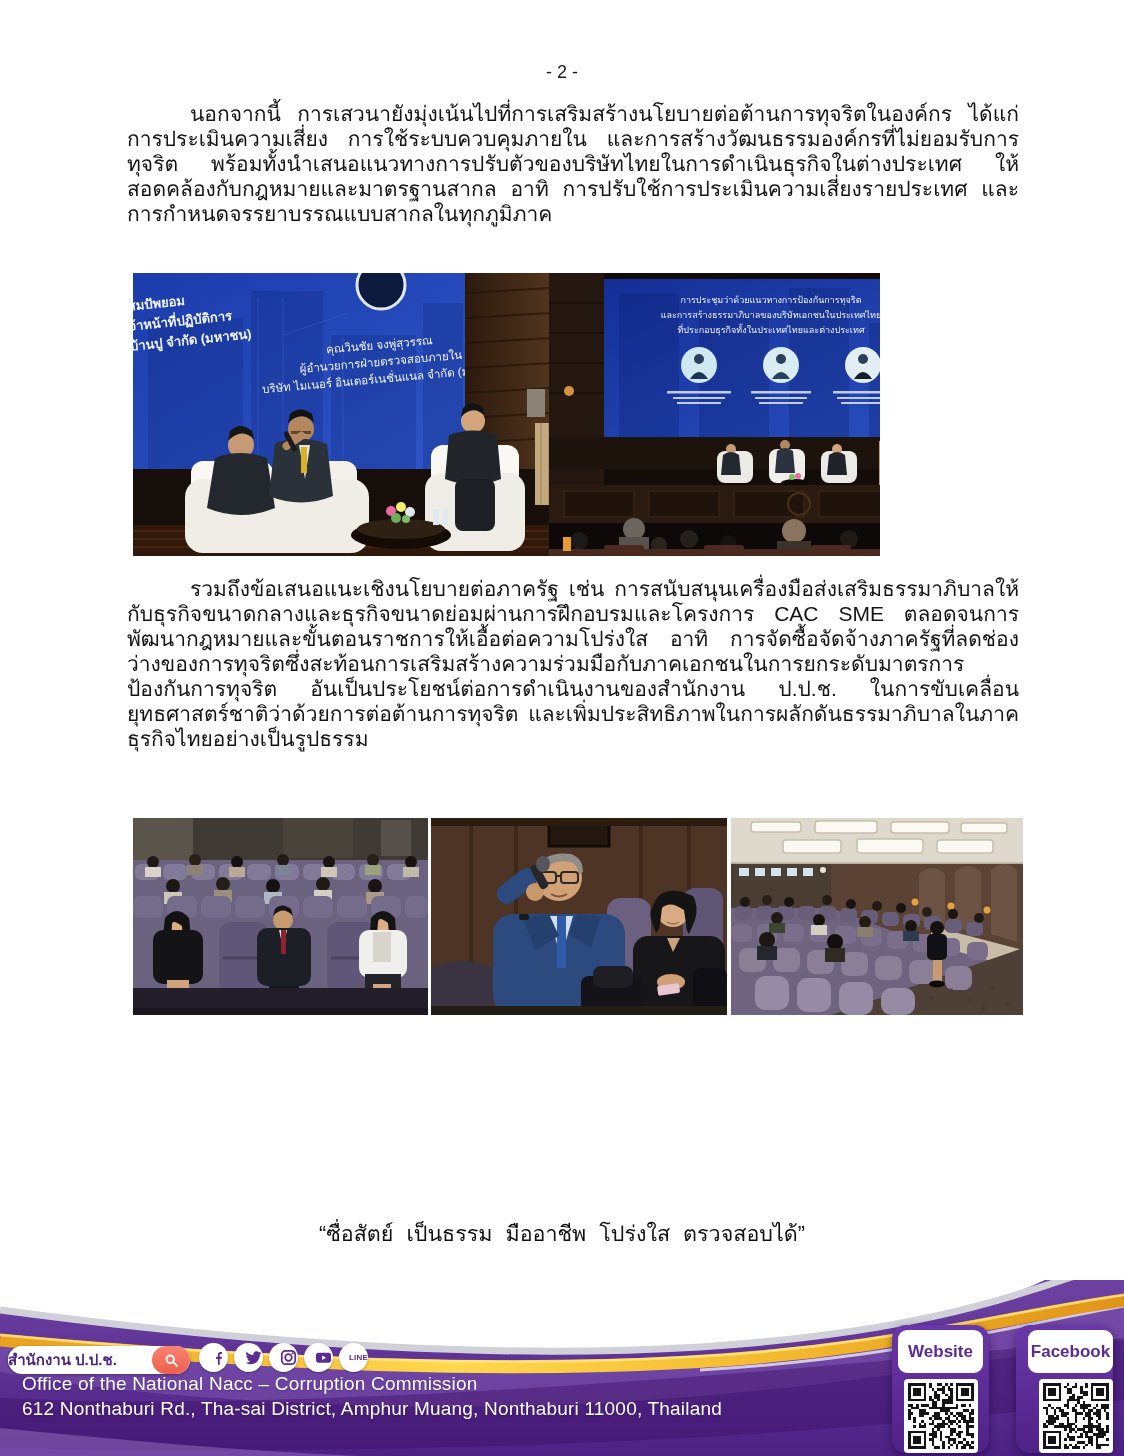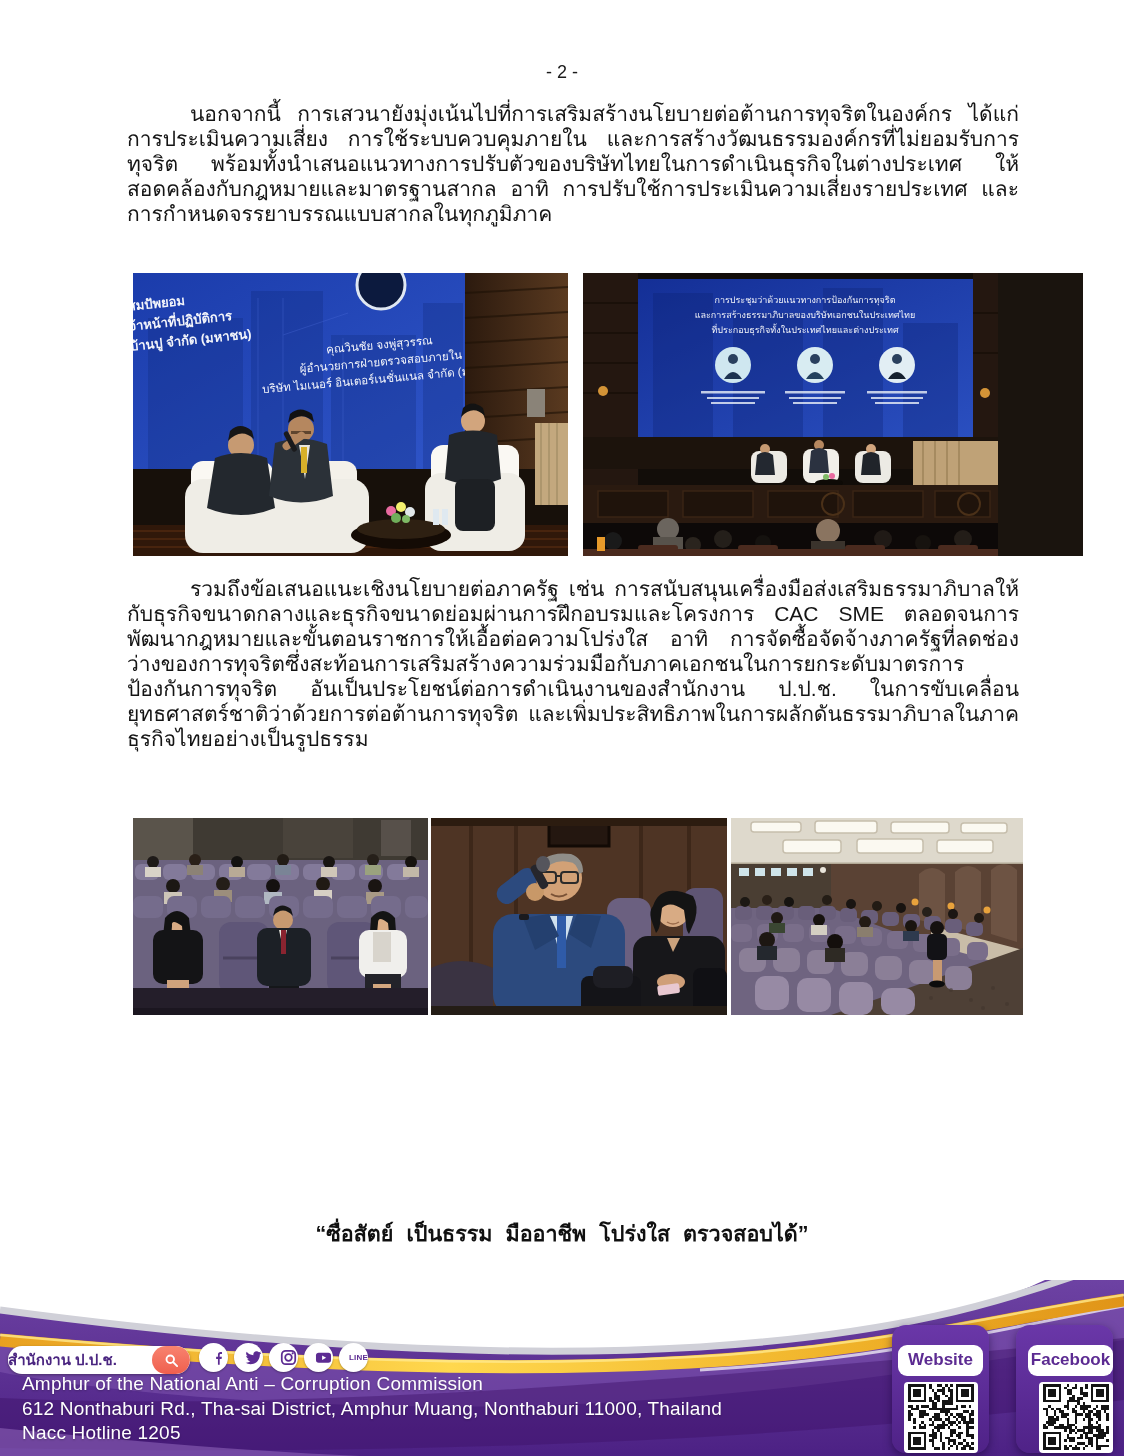--- a/index.html
+++ b/index.html
@@ -5,25 +5,25 @@
   html,body{margin:0;padding:0;background:#888;}
   .page{position:relative;width:1124px;height:1456px;background:#ffffff;margin:0 auto;overflow:hidden;
         font-family:"Liberation Sans",sans-serif;color:#111;}
   .page-number{position:absolute;top:62px;left:0;width:100%;text-align:center;
         font-size:18px;color:#1a1a1a;}
   .body-para{position:absolute;left:127px;width:892px;font-size:21px;line-height:25px;
         text-align:justify;text-indent:63px;color:#141414;}
   #para1{top:101px;}
   #para2{top:576px;}
   .quote-line{position:absolute;top:1216px;left:0;width:100%;text-align:center;
-        font-weight:bold;font-size:21.5px;word-spacing:7px;color:#101010;}
+        font-weight:normal;font-size:21.5px;word-spacing:7px;color:#101010;}
   .photo{position:absolute;overflow:hidden;background:#1a140e;}
   .photo svg{display:block;}
   #photo1{left:133px;top:273px;width:435px;height:283px;}
-  #photo2{left:583px;top:273px;width:500px;height:283px;}
+  #photo2{left:549px;top:273px;width:331px;height:283px;}
   #photo3{left:133px;top:818px;width:295px;height:197px;}
   #photo4{left:431px;top:818px;width:296px;height:197px;}
   #photo5{left:731px;top:818px;width:292px;height:197px;}
 
   
   .footer{position:absolute;left:0;bottom:0;width:1124px;height:176px;}
   .footer-bg{position:absolute;left:0;top:0;}
   .search-pill{position:absolute;left:8px;top:66px;width:182px;height:28px;background:#ffffff;
         border-radius:15px;display:flex;align-items:center;overflow:hidden;box-shadow:0 1px 3px rgba(0,0,0,.35);}
   .search-pill .label{flex:1;text-align:left;font-size:15px;font-weight:bold;color:#4a2580;}
@@ -34,21 +34,21 @@
         align-items:center;justify-content:flex-end;box-shadow:0 1px 2px rgba(0,0,0,.3);}
   .social-circle svg{width:19px;height:19px;}
   .line-text{font-size:8px;font-weight:bold;color:#5c2b92;letter-spacing:.2px;}
   .footer-text{position:absolute;left:22px;top:92px;color:#ffffff;font-size:19px;line-height:24.5px;
         letter-spacing:.2px;text-shadow:0 1px 2px rgba(0,0,0,.25);}
   .qr-card{position:absolute;top:45px;width:97px;height:128px;border-radius:14px;
         background:linear-gradient(180deg,#6a37a8,#4f2287);box-shadow:0 3px 8px rgba(20,0,50,.5);
         display:flex;flex-direction:column;align-items:center;}
   #qr-website{left:892px;}
   #qr-facebook{left:1016px;align-items:flex-end;}
-  .qr-label{margin-top:20px;width:85px;height:32px;background:#ffffff;border-radius:9px;
+  .qr-label{margin-top:5px;width:85px;height:43px;background:#ffffff;border-radius:9px;
         display:flex;align-items:center;justify-content:center;font-size:17px;font-weight:bold;color:#5c2b92;}
   .qr-box{margin-top:6px;width:74px;height:74px;background:#ffffff;border-radius:4px;
         display:flex;align-items:center;justify-content:center;}
   .qr-box svg{width:66px;height:66px;shape-rendering:crispEdges;}
 </style>
 </head>
 <body>
 
 <div class="page">
 
@@ -651,23 +651,22 @@
             <rect x="2.5" y="6" width="19" height="12.5" rx="3.5" fill="#5c2b92"></rect>
             <path d="M10.3 9.5l5 2.8-5 2.8z" fill="#ffffff"></path>
           </svg>
       </span>
       <span class="social-circle">
         <span class="line-text">LINE</span>
       </span>
     </div>
 
     <div class="footer-text">
-      <div>Amphur of the National Anti – Corruption Commission</div>
+      <div>Office of the National Nacc – Corruption Commission</div>
       <div>612 Nonthaburi Rd., Tha-sai District, Amphur Muang, Nonthaburi 11000, Thailand</div>
-      <div>Nacc Hotline 1205</div>
     </div>
 
     <div id="qr-website" class="qr-card">
       <div class="qr-label">Website</div>
       <div class="qr-box">
           <svg id="qrsvg1" viewBox="0 0 25 25">
             <g fill="#141414">
               <rect x="8" y="0" width="1" height="1"></rect>
               <rect x="11" y="0" width="1" height="1"></rect>
               <rect x="12" y="0" width="1" height="1"></rect>

